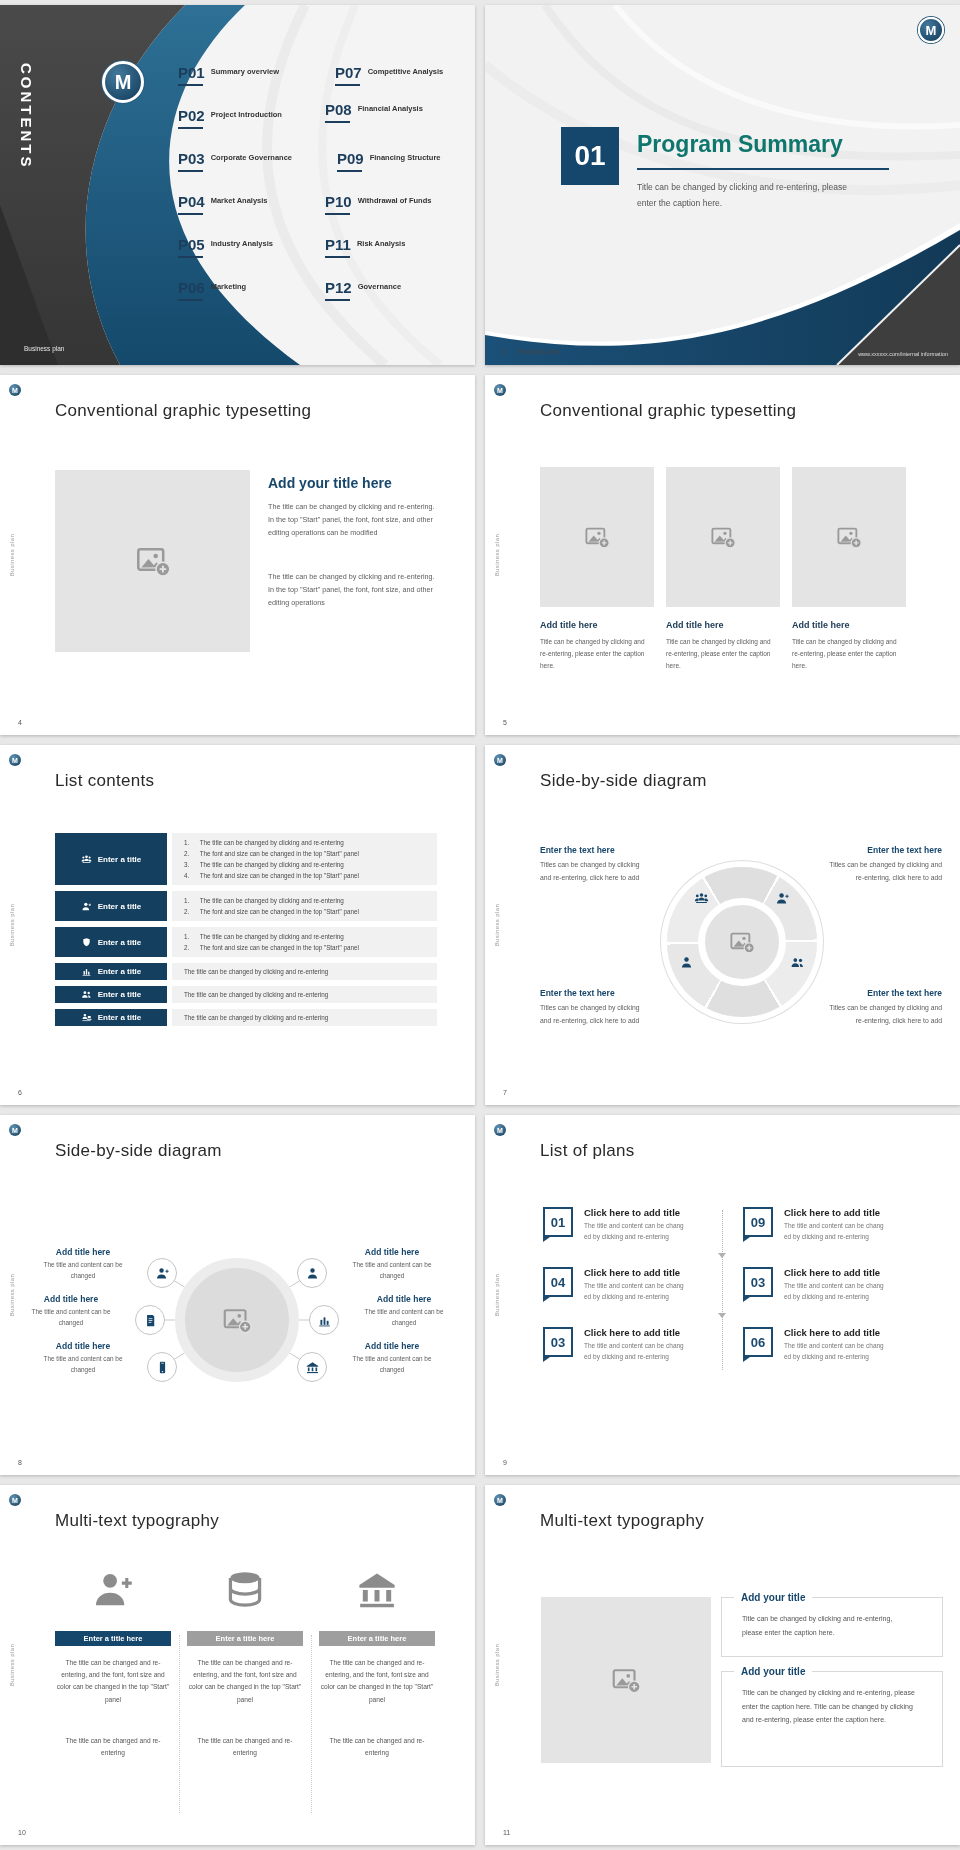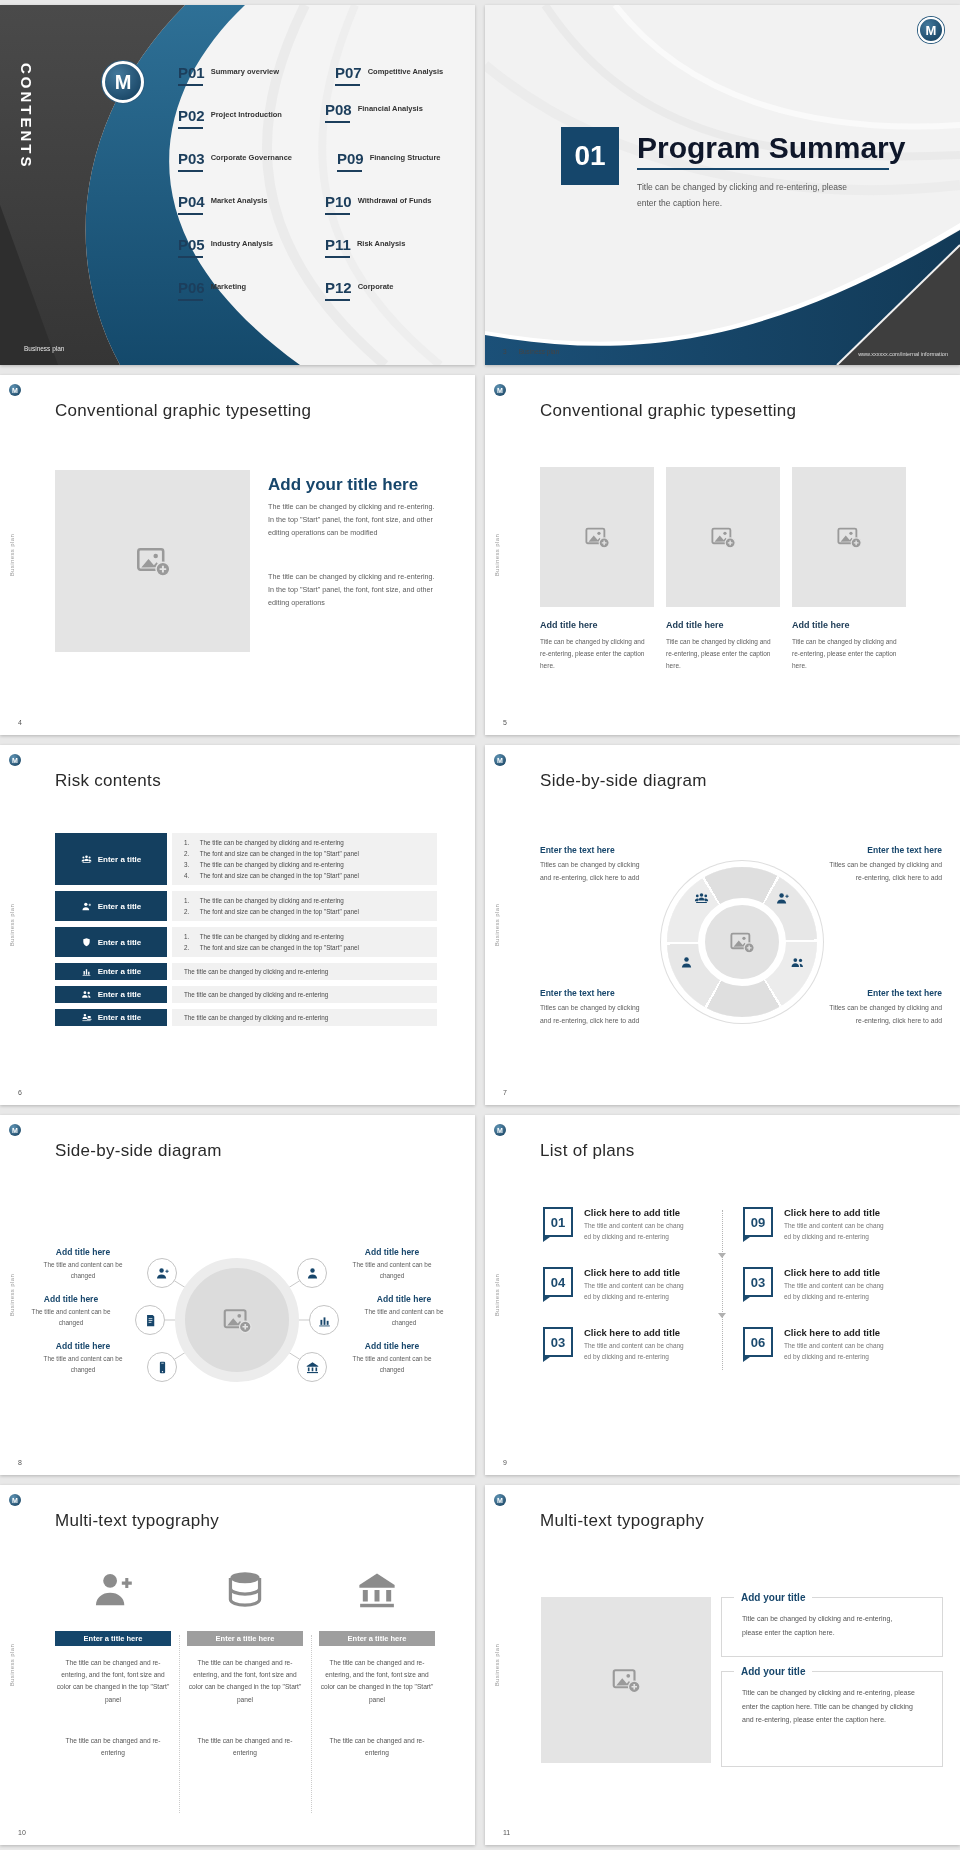--- a/index.html
+++ b/index.html
@@ -19,21 +19,21 @@
   .s1-contents{position:absolute;left:18px;top:58px;writing-mode:vertical-rl;color:#fff;font-size:15px;font-weight:700;letter-spacing:3px;}
   .s1-logo{position:absolute;left:102px;top:56px;width:42px;height:42px;border-radius:50%;background:radial-gradient(circle at 35% 30%,#44799c,#0f3a59);border:3px solid #fff;box-shadow:0 0 0 1px #2c5d80;color:#fff;font-size:20px;font-weight:700;display:flex;align-items:center;justify-content:center;box-sizing:border-box;}
   .toc-item{position:absolute;display:flex;gap:6px;align-items:flex-start;width:150px;}
   .toc-num{font-size:15px;font-weight:700;color:#1c3e5c;line-height:1;}
   .toc-underline{width:25px;height:2px;background:#1c3e5c;margin-top:4px;}
   .toc-label{font-size:7.5px;font-weight:700;color:#333;margin-top:2px;}
   .s1-footer{position:absolute;left:24px;bottom:13px;color:#e8e8e8;font-size:6.5px;}
   
   .s2-logo{position:absolute;right:16px;top:12px;width:26px;height:26px;border-radius:50%;background:radial-gradient(circle at 35% 30%,#44799c,#0f3a59);border:2px solid #fff;box-shadow:0 0 0 1px #2c5d80;color:#fff;font-size:13px;font-weight:700;display:flex;align-items:center;justify-content:center;box-sizing:border-box;}
   .s2-num{position:absolute;left:76px;top:122px;width:58px;height:58px;background:#15466b;color:#fff;font-size:28px;font-weight:700;display:flex;align-items:center;justify-content:center;}
-  .s2-title{position:absolute;left:152px;top:126px;font-size:30px;font-weight:700;color:#0f172a;}
+  .s2-title{position:absolute;left:152px;top:126px;font-size:23px;font-weight:700;color:#0f766e;}
   .s2-line{position:absolute;left:152px;top:163px;width:252px;height:2px;background:#17466b;}
   .s2-sub{position:absolute;left:152px;top:174px;width:212px;font-size:8.5px;color:#555;line-height:1.9;}
   .s2-footer{position:absolute;left:18px;bottom:10px;display:flex;gap:12px;font-size:6.5px;color:#444;}
   .s2-url{position:absolute;right:12px;bottom:8px;font-size:5.5px;color:rgba(255,255,255,.8);}
   
   .l-row{position:absolute;left:55px;display:flex;gap:5px;}
   .l-btn{width:112px;background:#143f5f;color:#fff;display:flex;align-items:center;justify-content:center;gap:6px;font-size:8px;font-weight:700;flex:none;}
   .l-txt{width:265px;background:#f1f1f1;color:#4a4a4a;font-size:6.3px;line-height:11px;padding:3px 0 3px 12px;box-sizing:border-box;white-space:pre-wrap;display:flex;flex-direction:column;justify-content:center;}
   
   .donut{position:absolute;left:182px;top:122px;width:150px;height:150px;border-radius:50%;box-shadow:0 0 0 6px #fff,0 0 0 7px #dedede;background:conic-gradient(from -90deg,#ececec 0 58deg,#fff 58deg 60deg,#dfdfdf 60deg 118deg,#fff 118deg 120deg,#e7e7e7 120deg 178deg,#fff 178deg 180deg,#ececec 180deg 238deg,#fff 238deg 240deg,#dfdfdf 240deg 298deg,#fff 298deg 300deg,#e7e7e7 300deg 358deg,#fff 358deg 360deg);}
@@ -243,21 +243,21 @@
             <div class="toc-num">P11</div>
             <div class="toc-underline"></div>
           </div>
       <span class="toc-label">Risk Analysis</span>
     </div>
     <div class="toc-item" style="left:325px;top:275px">
       <div>
             <div class="toc-num">P12</div>
             <div class="toc-underline"></div>
           </div>
-      <span class="toc-label">Corporate</span>
+      <span class="toc-label">Governance</span>
     </div>
     <div class="s1-footer">Business plan</div>
   </div>
 
   <div class="slide" style="background:#f2f2f2">
     <svg class="abs" style="left:0;top:0" width="475" height="360" viewBox="0 0 475 360" preserveAspectRatio="none">
       <defs>
         <linearGradient id="gnavy" x1="0" y1="0" x2="1" y2="0">
           <stop offset="0" stop-color="#1b5078"></stop>
               <stop offset="1" stop-color="#123a57"></stop>
@@ -290,21 +290,21 @@
     <div class="mini-logo">
           <span>M</span>
         </div>
     <div class="side-label">Business plan</div>
     <div class="s-title">Conventional graphic typesetting</div>
     <div class="img-ph" style="left:55px;top:95px;width:195px;height:182px">
       <svg class="ic" width="36" height="36" viewBox="0 0 24 24">
             <use href="#i-img"></use>
           </svg>
     </div>
-    <div class="abs h-navy" style="left:268px;top:100px;font-size:17px">Add your title here</div>
+    <div class="abs h-navy" style="left:268px;top:100px;font-size:14px">Add your title here</div>
     <div class="abs t-grey" style="left:268px;top:126px;width:170px;font-size:7.2px;line-height:1.78">The title can be changed by clicking and re-entering. In the top "Start" panel, the font, font size, and other editing operations can be modified</div>
     <div class="abs t-grey" style="left:268px;top:196px;width:170px;font-size:7.2px;line-height:1.78">The title can be changed by clicking and re-entering. In the top "Start" panel, the font, font size, and other editing operations</div>
     <div class="page-num">4</div>
   </div>
 
   <div class="slide">
     <div class="mini-logo">
           <span>M</span>
         </div>
     <div class="side-label">Business plan</div>
@@ -339,21 +339,21 @@
       <div class="t-grey" style="font-size:6.5px;line-height:1.85;width:108px">Title can be changed by clicking and re-entering, please enter the caption here.</div>
     </div>
     <div class="page-num">5</div>
   </div>
 
   <div class="slide">
     <div class="mini-logo">
           <span>M</span>
         </div>
     <div class="side-label">Business plan</div>
-    <div class="s-title">Risk contents</div>
+    <div class="s-title">List contents</div>
 
     <div class="l-row" style="top:88px;height:52px">
       <div class="l-btn">
         <svg class="ic" width="11" height="11" viewBox="0 0 24 24" style="color:#fff">
               <use href="#i-team"></use>
             </svg>
         <span>Enter a title</span>
       </div>
       <div class="l-txt">1.      The title can be changed by clicking and re-entering
 2.      The font and size can be changed in the top "Start" panel

